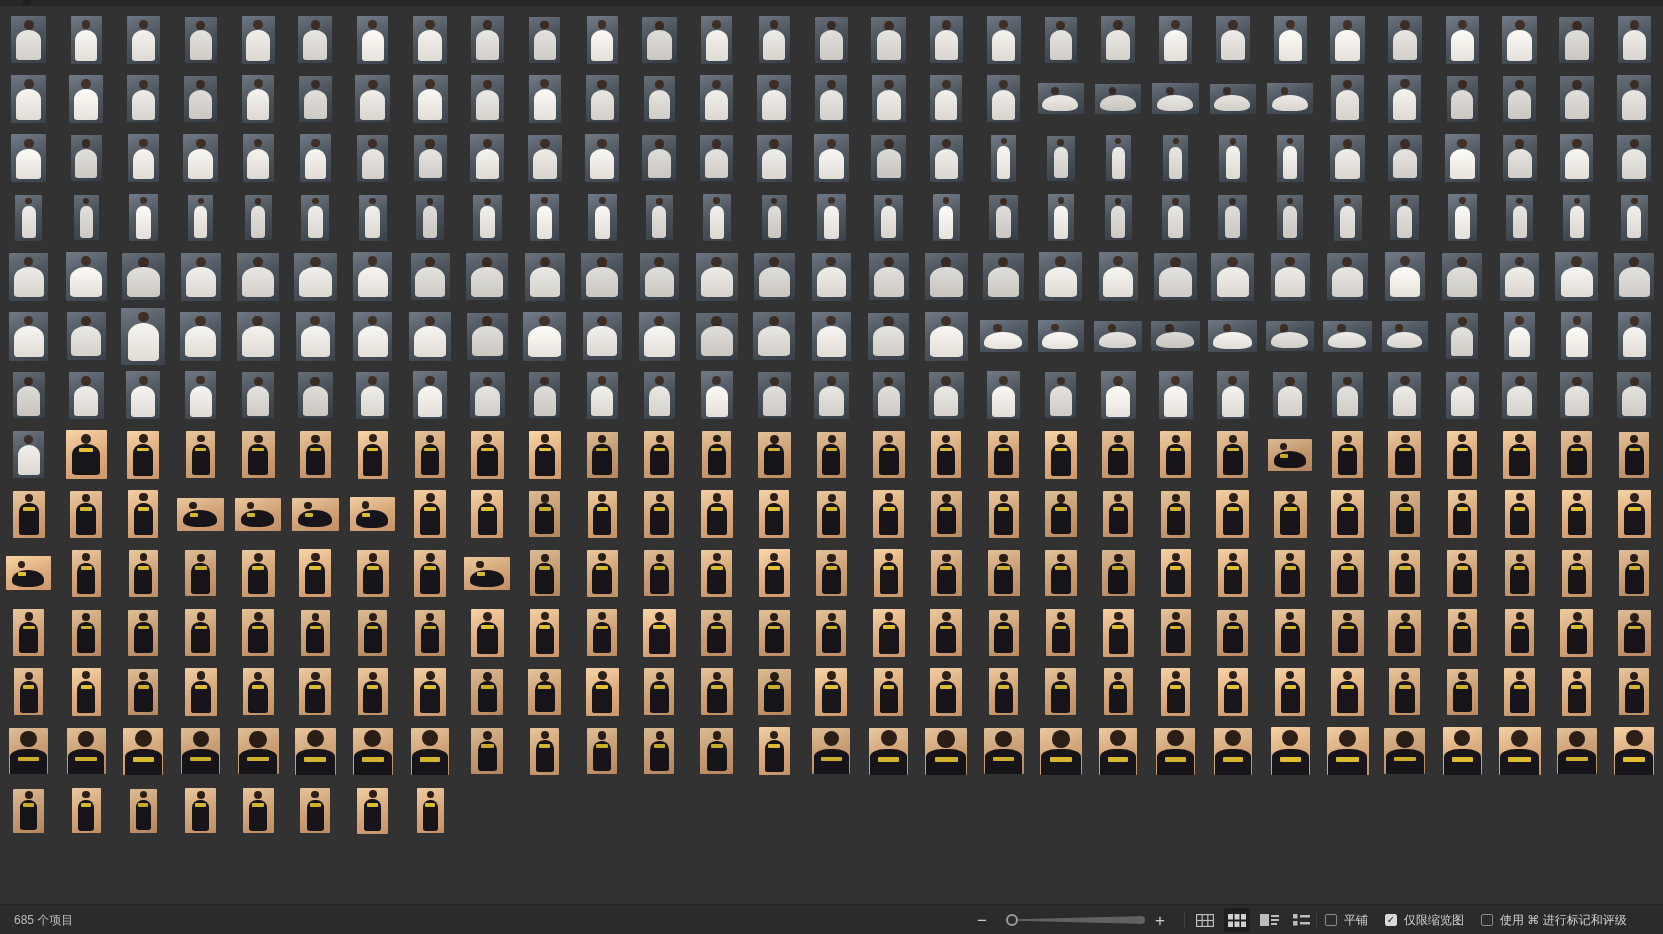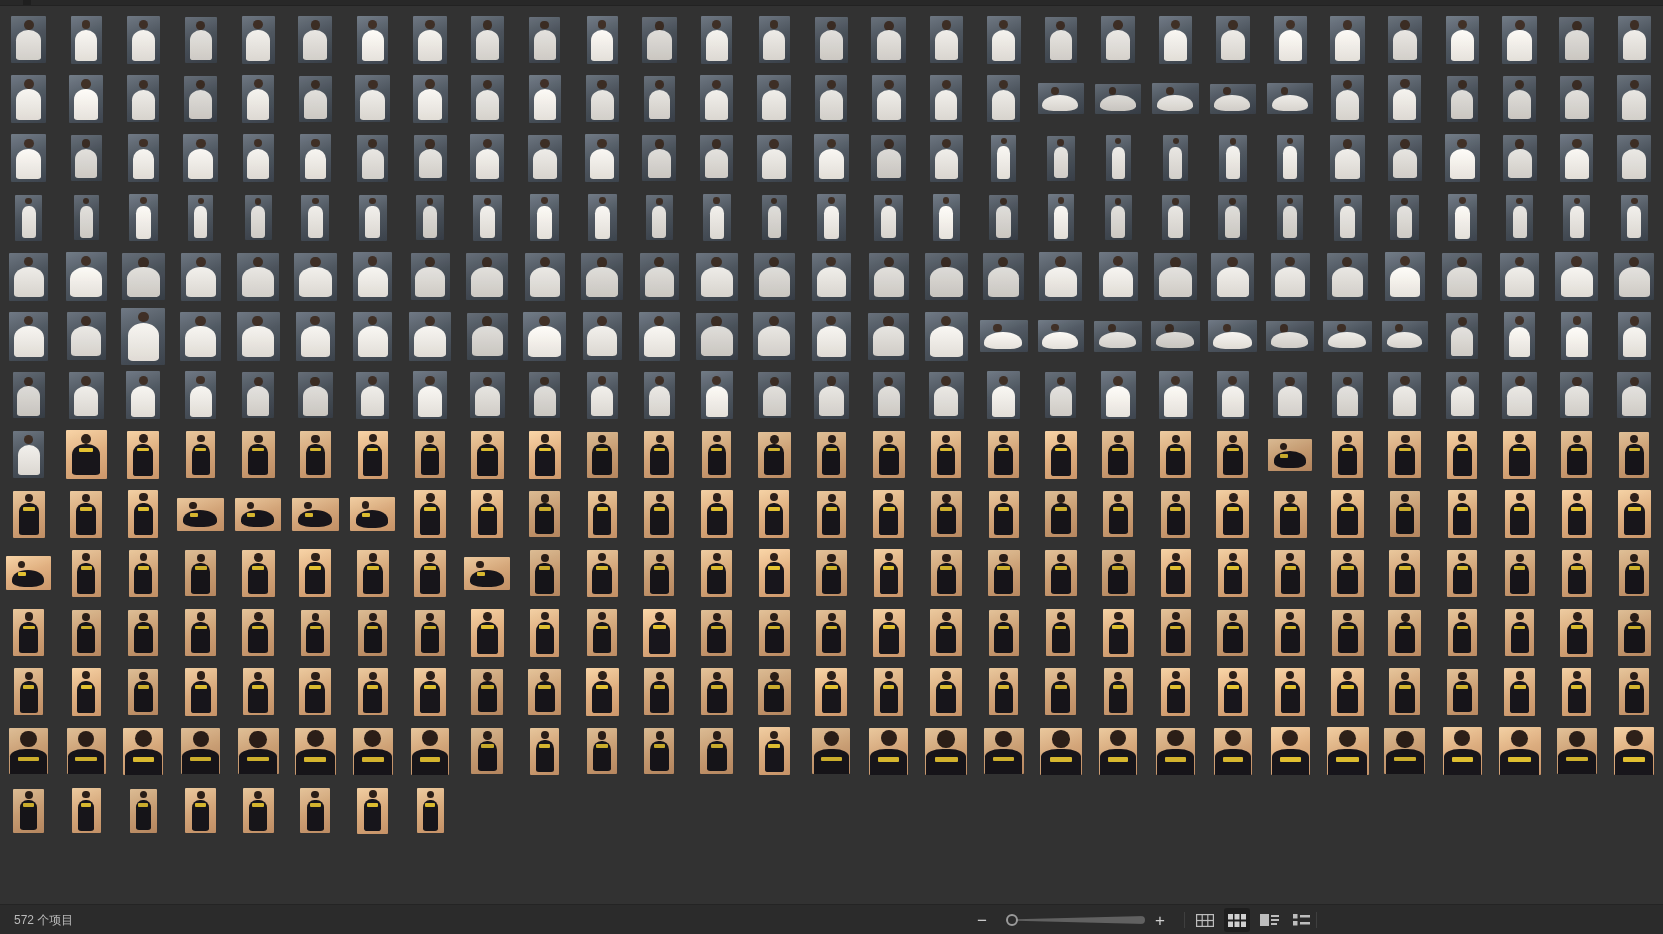--- a/index.html
+++ b/index.html
@@ -2602,21 +2602,21 @@
     <div class="cell">
       <div class="thumb t-bn tb" style="width: 27px; height: 45px; filter: brightness(1.01);">
         <i class="head"></i>
         <i class="body"></i>
         <i class="strip"></i>
       </div>
     </div>
   </div>
 
 <div class="status-bar">
-  <div class="item-count">572 个项目</div>
+  <div class="item-count">685 个项目</div>
 
   <div class="zoom-group">
     <div class="zoom-btn">−</div>
     <div class="slider-wrap">
       <div class="slider-track"></div>
       <div class="slider-knob" style="left: 9px;"></div>
     </div>
     <div class="zoom-btn">+</div>
   </div>
 
@@ -2667,13 +2667,27 @@
               <rect x="0" y="0" width="4.5" height="4.5"></rect>
               <rect x="7" y="1" width="10" height="2.5"></rect>
               <rect x="0" y="7" width="4.5" height="4.5"></rect>
               <rect x="7" y="8" width="10" height="2.5"></rect>
             </g>
           </svg>
         </span>
       </div>
     </div>
   <div class="vdiv" style="left:1316px"></div>
+  <div class="check-group" id="checkGroup">
+      <div class="check-item">
+        <div class="checkbox"></div>
+        <span class="check-label">平铺</span>
+      </div>
+      <div class="check-item">
+        <div class="checkbox checked">✓</div>
+        <span class="check-label">仅限缩览图</span>
+      </div>
+      <div class="check-item">
+        <div class="checkbox"></div>
+        <span class="check-label">使用 ⌘ 进行标记和评级</span>
+      </div>
+    </div>
 </div>
 
 </body></html>

